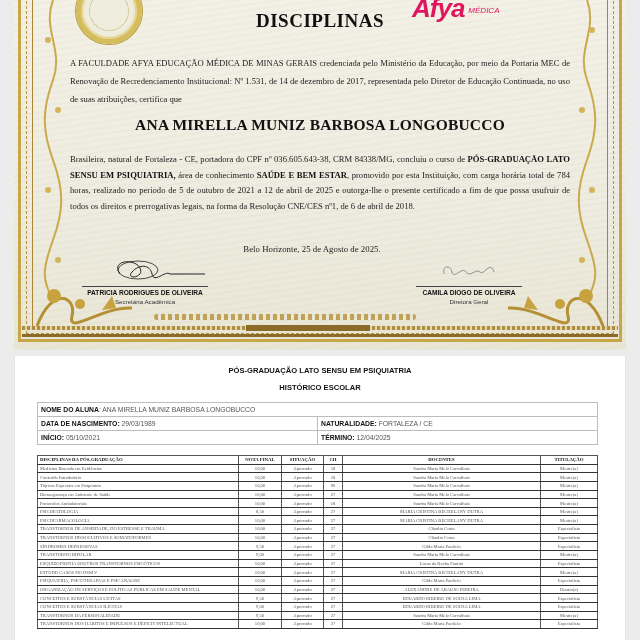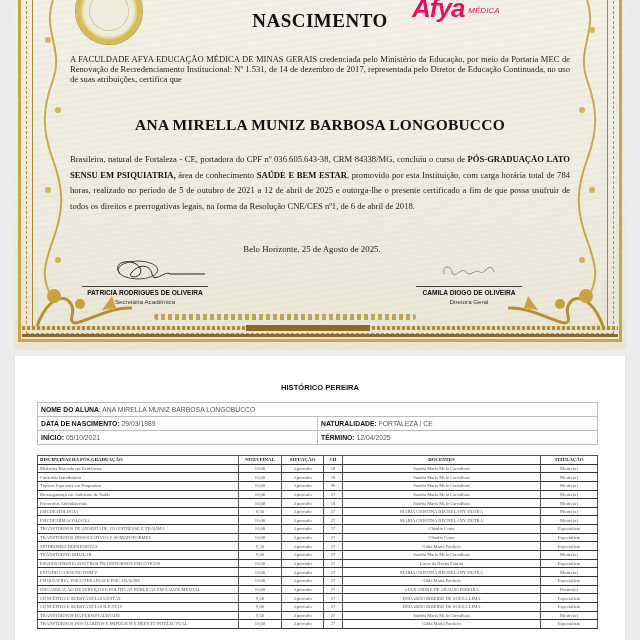--- a/index.html
+++ b/index.html
@@ -56,21 +56,21 @@
     box-shadow: inset 0 0 0 2px #e6d58c, 0 0 0 1px #b89a3a;
     background: radial-gradient(circle, #efedde 55%, #e2dbb6 100%);
   }
   .seal-inner { position: absolute; inset: 8px; border-radius: 50%; border: 1px dotted #b9a35a; }
 
   .logo { position: absolute; left: 398px; top: -4px; height: 22px; display: flex; align-items: flex-end; gap: 4px; }
   .logo-word { font-family: "Liberation Sans", sans-serif; font-weight: bold; font-style: italic; color: #e0155f; font-size: 26px; line-height: 20px; letter-spacing: -1px; }
   .logo-sub { font-family: "Liberation Sans", sans-serif; font-weight: normal; font-style: italic; color: #e0155f; font-size: 8px; line-height: 10px; padding-bottom: 2px; }
 
   .cert-title { position: absolute; left: 0; right: 0; top: 10px; text-align: center; font-weight: bold; font-size: 19px; color: #111; letter-spacing: .5px; }
-  .intro { position: absolute; left: 56px; right: 56px; top: 54px; font-size: 8.6px; line-height: 10px; color: #222; text-align: justify; }
+  .intro { position: absolute; left: 56px; right: 56px; top: 54px; font-size: 8.6px; line-height: 18px; color: #222; text-align: justify; }
   .student-name { position: absolute; left: 0; right: 0; top: 116px; text-align: center; font-weight: bold; font-size: 15.5px; color: #111; letter-spacing: .2px; }
   .body-text { position: absolute; left: 56px; right: 56px; top: 152px; font-size: 8.6px; line-height: 15.5px; color: #222; text-align: justify; }
   .body-text b { color: #111; }
   .place-date { position: absolute; left: 0; right: 16px; top: 244px; text-align: center; font-size: 8.8px; color: #222; }
 
   .sig { position: absolute; top: 256px; width: 130px; text-align: center; font-family: "Liberation Sans", sans-serif; }
   .sig-left { left: 66px; }
   .sig-right { left: 400px; width: 110px; }
   .sig-scribble { height: 26px; }
   .sig-line { border-top: 1px solid #444; margin: 0 2px 2px; }
@@ -143,21 +143,21 @@
 
   <div class="seal">
       <div class="seal-inner"></div>
     </div>
 
   <div class="logo">
     <span class="logo-word">Afya</span>
     <span class="logo-sub">MÉDICA</span>
   </div>
 
-  <div class="cert-title">NASCIMENTO</div>
+  <div class="cert-title">DISCIPLINAS</div>
   <p class="intro">A FACULDADE AFYA EDUCAÇÃO MÉDICA DE MINAS GERAIS credenciada pelo Ministério da Educação, por meio da Portaria MEC de Renovação de Recredenciamento Institucional: Nº 1.531, de 14 de dezembro de 2017, representada pelo Diretor de Educação Continuada, no uso de suas atribuições, certifica que</p>
   <div class="student-name">ANA MIRELLA MUNIZ BARBOSA LONGOBUCCO</div>
   <p class="body-text"><span>Brasileira, natural de Fortaleza - CE, portadora  do CPF nº  036.605.643-38, CRM 84338/MG, concluiu o curso de </span><b>PÓS-GRADUAÇÃO LATO SENSU EM PSIQUIATRIA,</b><span> área de conhecimento </span><b>SAÚDE E BEM ESTAR</b><span>, promovido por esta Instituição, com carga horária total de 784 horas, realizado no periodo de 5 de outubro de 2021 a 12 de abril de 2025 e outorga-lhe o presente certificado a fim de que possa usufruir de todos os direitos e prerrogativas legais, na forma da Resolução CNE/CES nº1, de 6 de abril de 2018.</span></p>
   <div class="place-date">Belo Horizonte, 25 de Agosto de 2025.</div>
 
   <div class="sig sig-left">
     <svg class="sig-scribble" width="130" height="26" viewBox="0 0 130 26">
       <path d="M40 18 C 30 4, 55 2, 60 12 S 45 24, 52 16 S 70 8, 72 18 S 85 14, 90 18 L 125 18" stroke="#222" stroke-width="1" fill="none"></path>
       <ellipse cx="58" cy="14" rx="20" ry="9" stroke="#222" stroke-width="0.8" fill="none"></ellipse>
     </svg>
@@ -169,21 +169,22 @@
     <svg class="sig-scribble" width="110" height="26" viewBox="0 0 110 26">
       <path d="M30 18 C 28 10, 36 8, 38 16 S 48 10, 52 16 S 62 12, 66 16 S 76 4, 80 16" stroke="#777" stroke-width="0.8" fill="none"></path>
     </svg>
     <div class="sig-line"></div>
     <div class="sig-name">CAMILA DIOGO DE OLIVEIRA</div>
     <div class="sig-role">Diretora Geral</div>
   </div>
 </div>
 
 <div class="page">
-  <div class="t-title2">HISTÓRICO PEREIRA</div>
+  <div class="t-title1">PÓS-GRADUAÇÃO LATO SENSU EM PSIQUIATRIA</div>
+  <div class="t-title2">HISTÓRICO ESCOLAR</div>
 
   <table class="info">
     <tbody>
         <tr>
       <td colspan="2"><span class="lbl">NOME DO ALUNA</span>: <span>ANA MIRELLA MUNIZ BARBOSA LONGOBUCCO</span></td>
     </tr>
     <tr>
       <td style="width:50%"><span class="lbl">DATA DE NASCIMENTO:</span> <span>29/03/1989</span></td>
       <td><span class="lbl">NATURALIDADE:</span> <span>FORTALEZA / CE</span></td>
     </tr>

